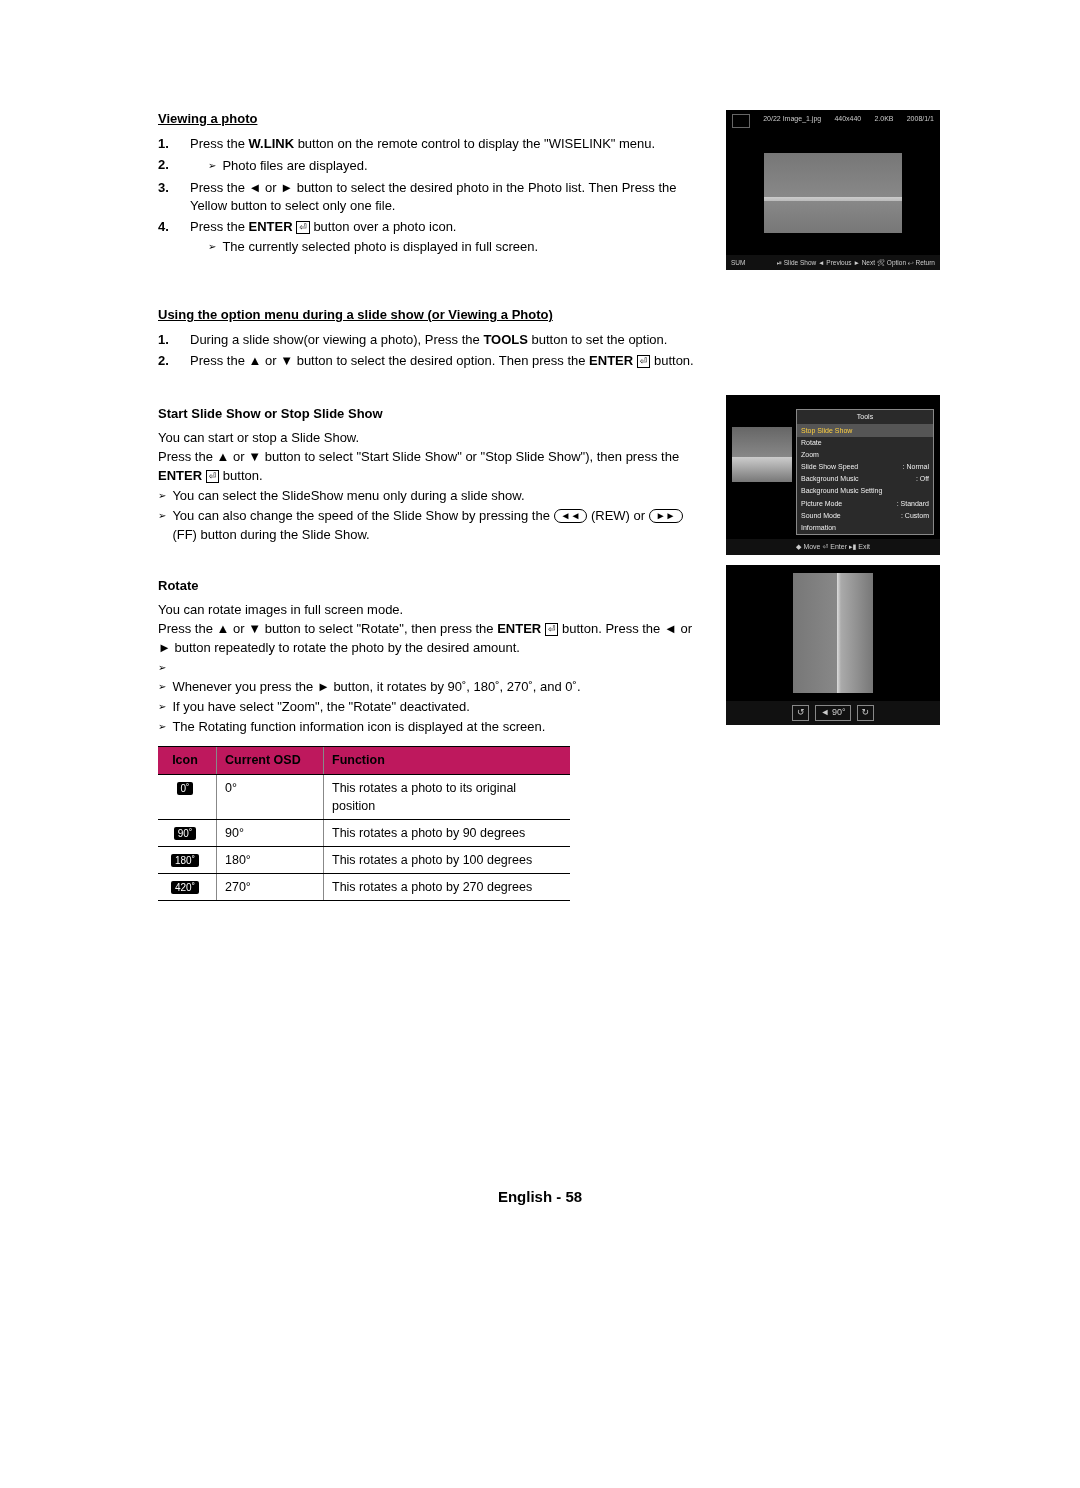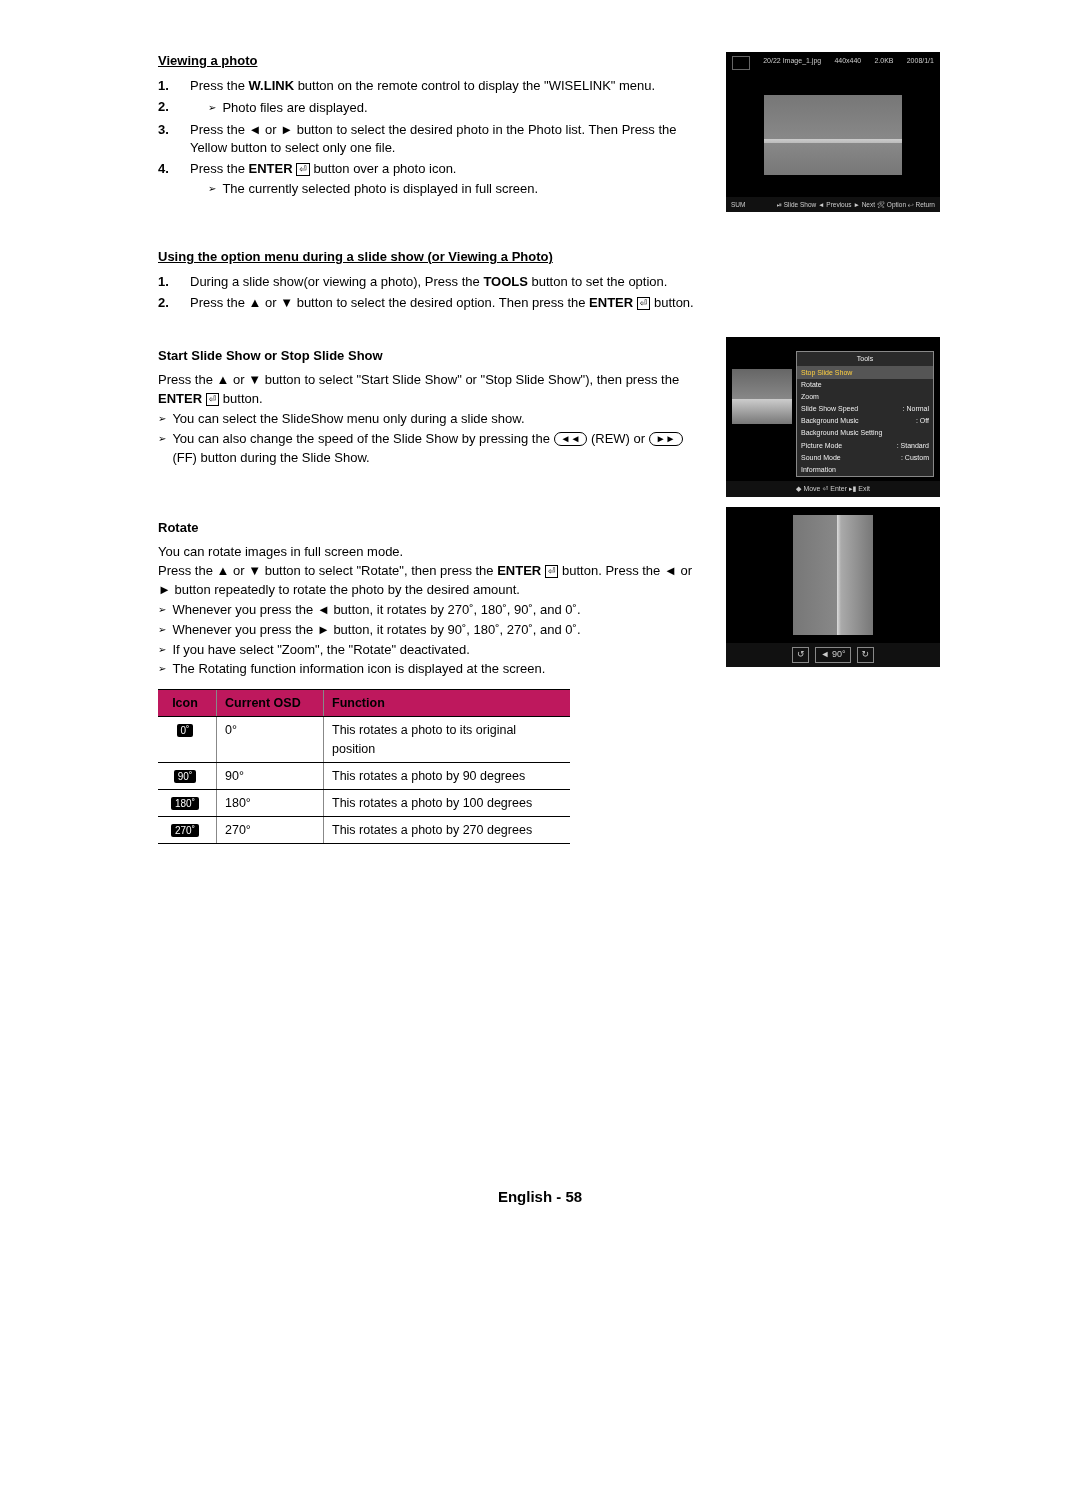--- a/index.html
+++ b/index.html
@@ -9,21 +9,21 @@
     font-family: Arial, Helvetica, sans-serif;
     font-size: 13px;
     color: #000;
     line-height: 1.45;
   }
   .page {
     width: 1080px;
     height: 1488px;
     position: relative;
     box-sizing: border-box;
-    padding: 52px 140px 40px 158px;
+    padding: 110px 140px 40px 158px;
   }
   .row {
     display: flex;
     align-items: flex-start;
     gap: 18px;
   }
   .left-col {
     flex: 1;
   }
   .right-col {
@@ -306,20 +306,21 @@
             <div>Press the ▲ or ▼ button to select the desired option. Then press the <span class="bold">ENTER</span> <span class="enter-ico">⏎</span> button.</div>
           </div>
         </li>
       </ul>
   </div>
 
   <div class="row">
     <div class="left-col">
       <div class="sub-title">Start Slide Show or Stop Slide Show</div>
       <div id="slide-lines">
+          <div>You can start or stop a Slide Show.</div>
           <div>Press the ▲ or ▼ button to select "Start Slide Show" or "Stop Slide Show"), then press the <span class="bold">ENTER</span> <span class="enter-ico">⏎</span> button.</div>
         </div>
       <div id="slide-tips">
           <div class="tri-line noindent">
             <span class="tri">➢</span>
             <span>You can select the SlideShow menu only during a slide show.</span>
           </div>
           <div class="tri-line noindent">
             <span class="tri">➢</span>
             <span>You can also change the speed of the Slide Show by pressing the <span class="pill">◄◄</span> (REW) or <span class="pill">►►</span> (FF) button during the Slide Show.</span>
@@ -380,21 +381,20 @@
   <div class="row">
     <div class="left-col">
       <div class="sub-title rotate">Rotate</div>
       <div id="rotate-lines">
           <div>You can rotate images in full screen mode.</div>
           <div>Press the ▲ or ▼ button to select "Rotate", then press the <span class="bold">ENTER</span> <span class="enter-ico">⏎</span> button. Press the ◄ or ► button repeatedly to rotate the photo by the desired amount.</div>
         </div>
       <div id="rotate-tips">
           <div class="tri-line noindent">
             <span class="tri">➢</span>
-            <span>Whenever you press the ◄ button, it rotates by 270˚, 180˚, 90˚, and 0˚.</span>
           </div>
           <div class="tri-line noindent">
             <span class="tri">➢</span>
             <span>Whenever you press the ► button, it rotates by 90˚, 180˚, 270˚, and 0˚.</span>
           </div>
           <div class="tri-line noindent">
             <span class="tri">➢</span>
             <span>If you have select "Zoom", the "Rotate" deactivated.</span>
           </div>
           <div class="tri-line noindent">
@@ -420,21 +420,21 @@
               <td class="iconcell"><span class="deg-badge">90˚</span></td>
               <td class="osdcell">90°</td>
               <td>This rotates a photo by 90 degrees</td>
             </tr>
             <tr>
               <td class="iconcell"><span class="deg-badge">180˚</span></td>
               <td class="osdcell">180°</td>
               <td>This rotates a photo by 100 degrees</td>
             </tr>
             <tr>
-              <td class="iconcell"><span class="deg-badge">270˚</span></td>
+              <td class="iconcell"><span class="deg-badge">420˚</span></td>
               <td class="osdcell">270°</td>
               <td>This rotates a photo by 270 degrees</td>
             </tr>
           </tbody>
       </table>
     </div>
     <div class="right-col">
       <div class="screenshot shot3">
         <div class="shot3-photo">
             <div class="sky-rot"></div>

